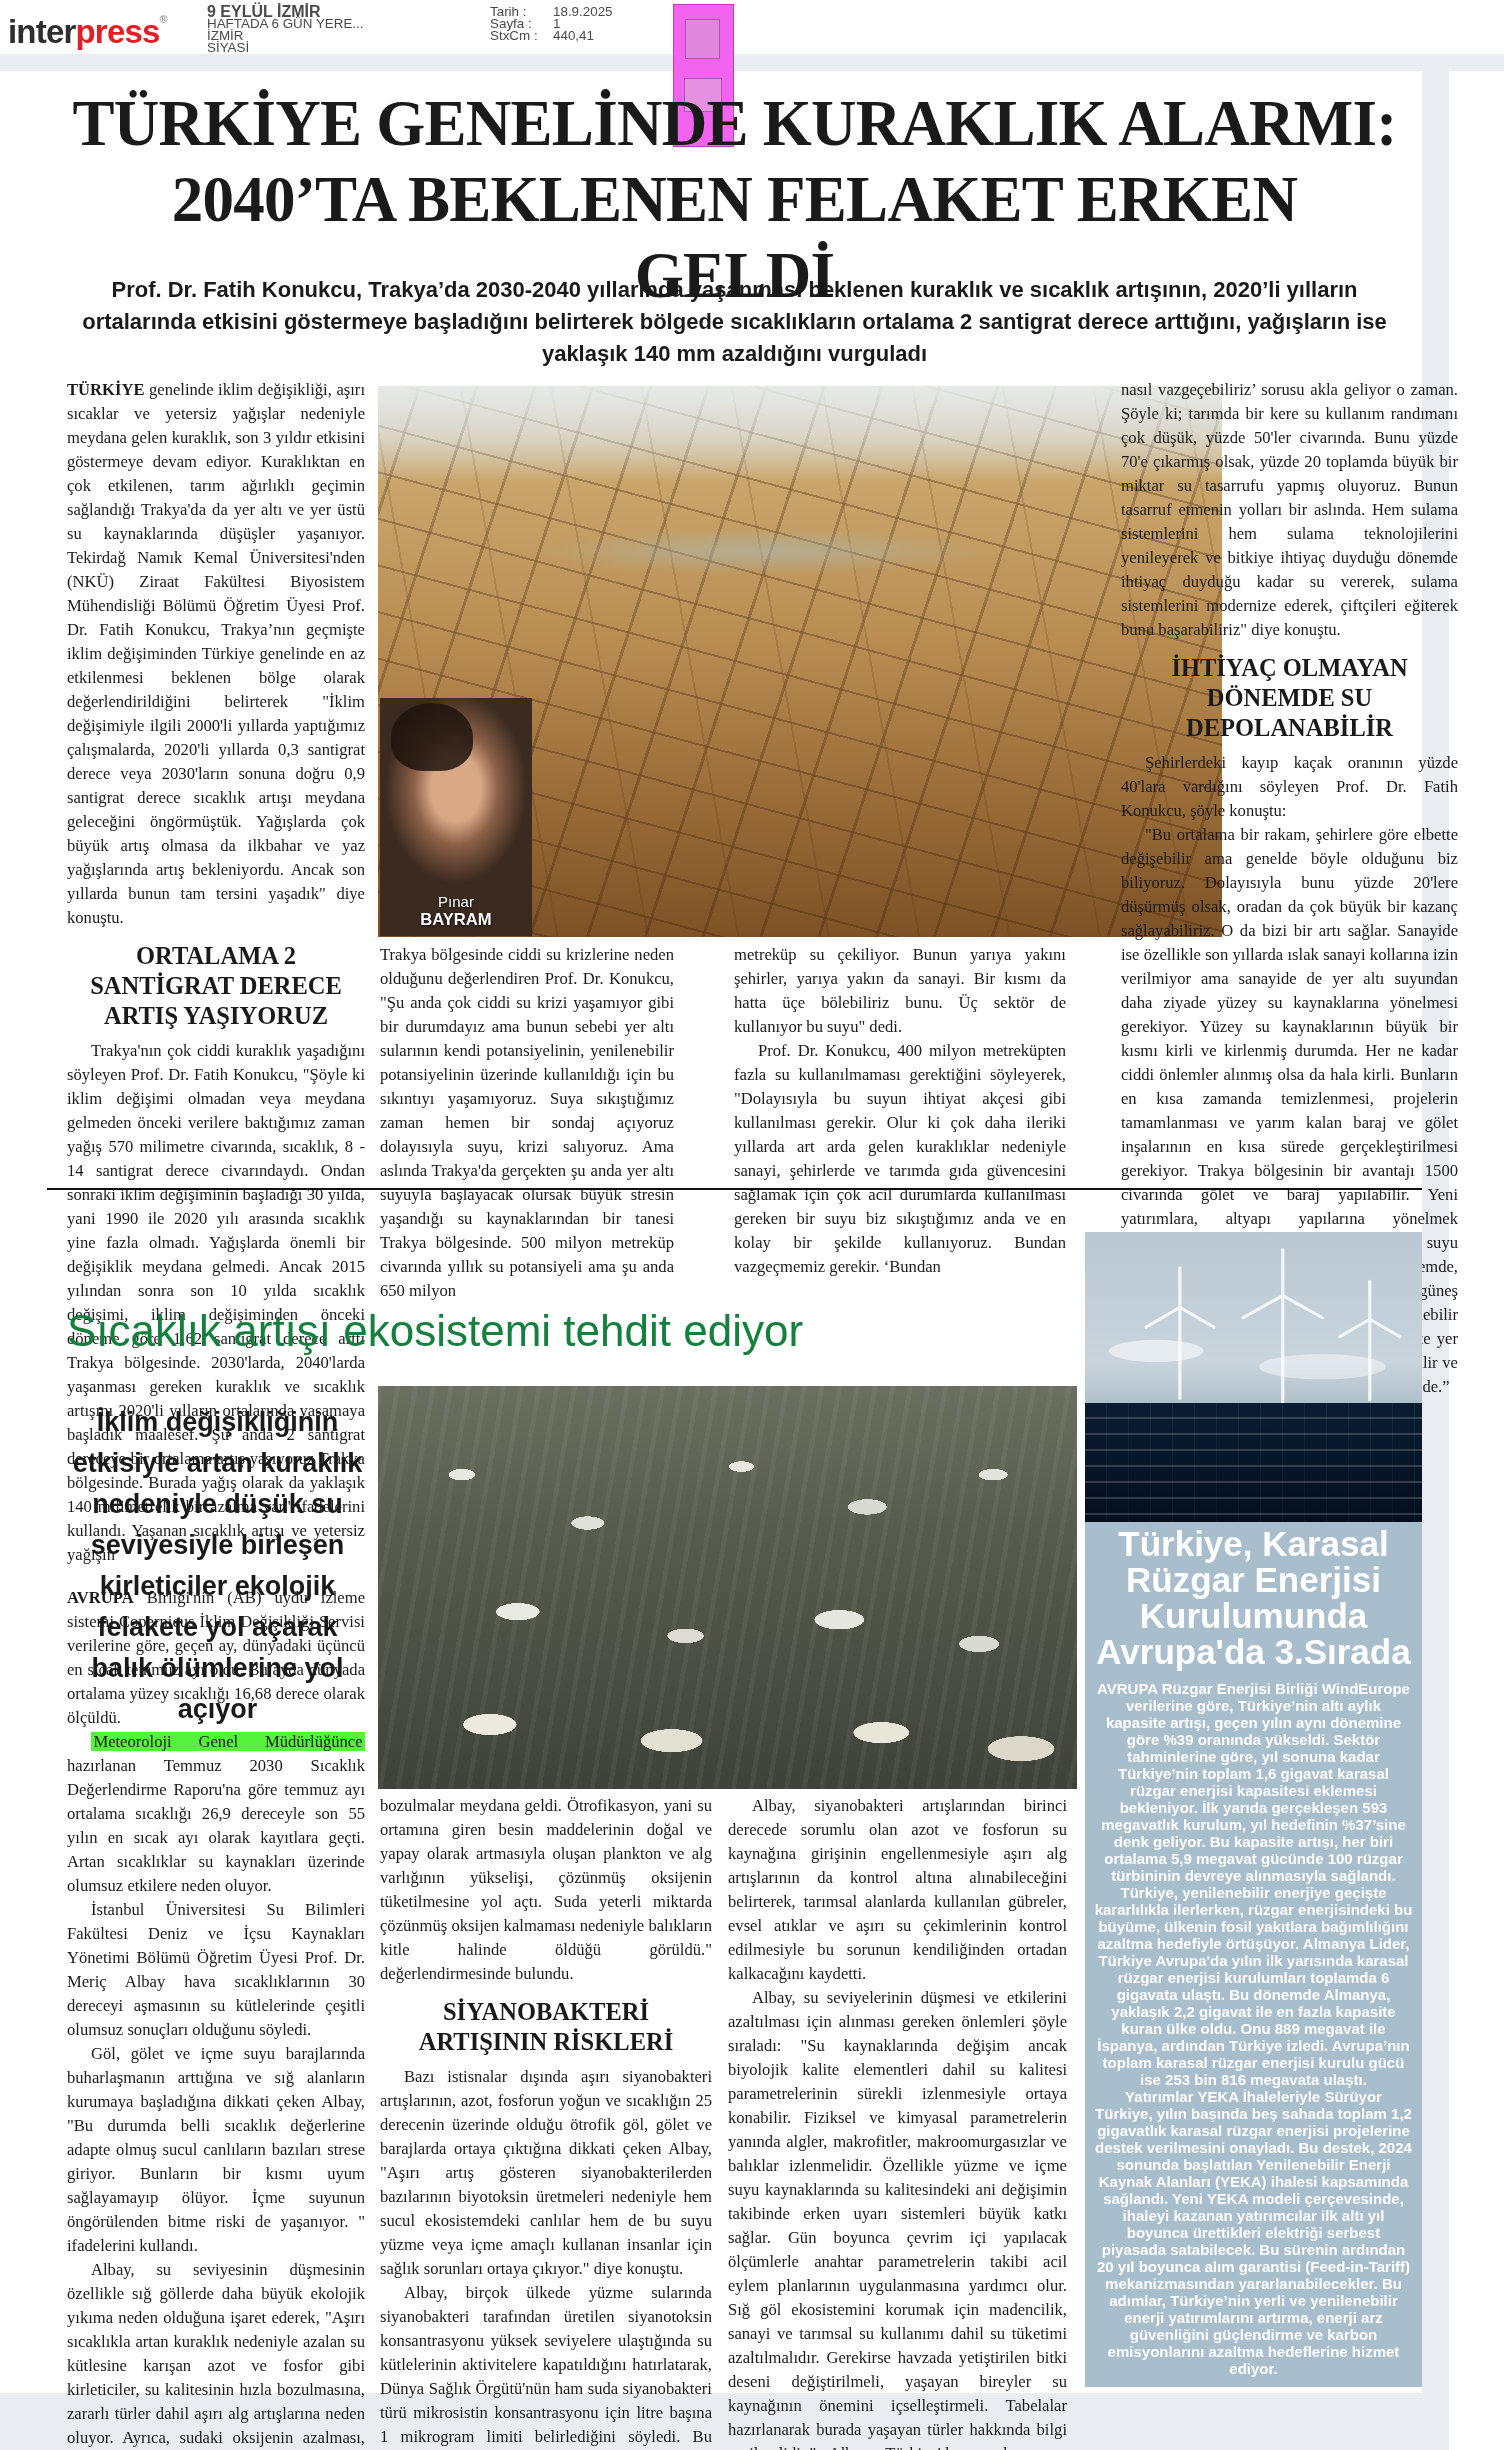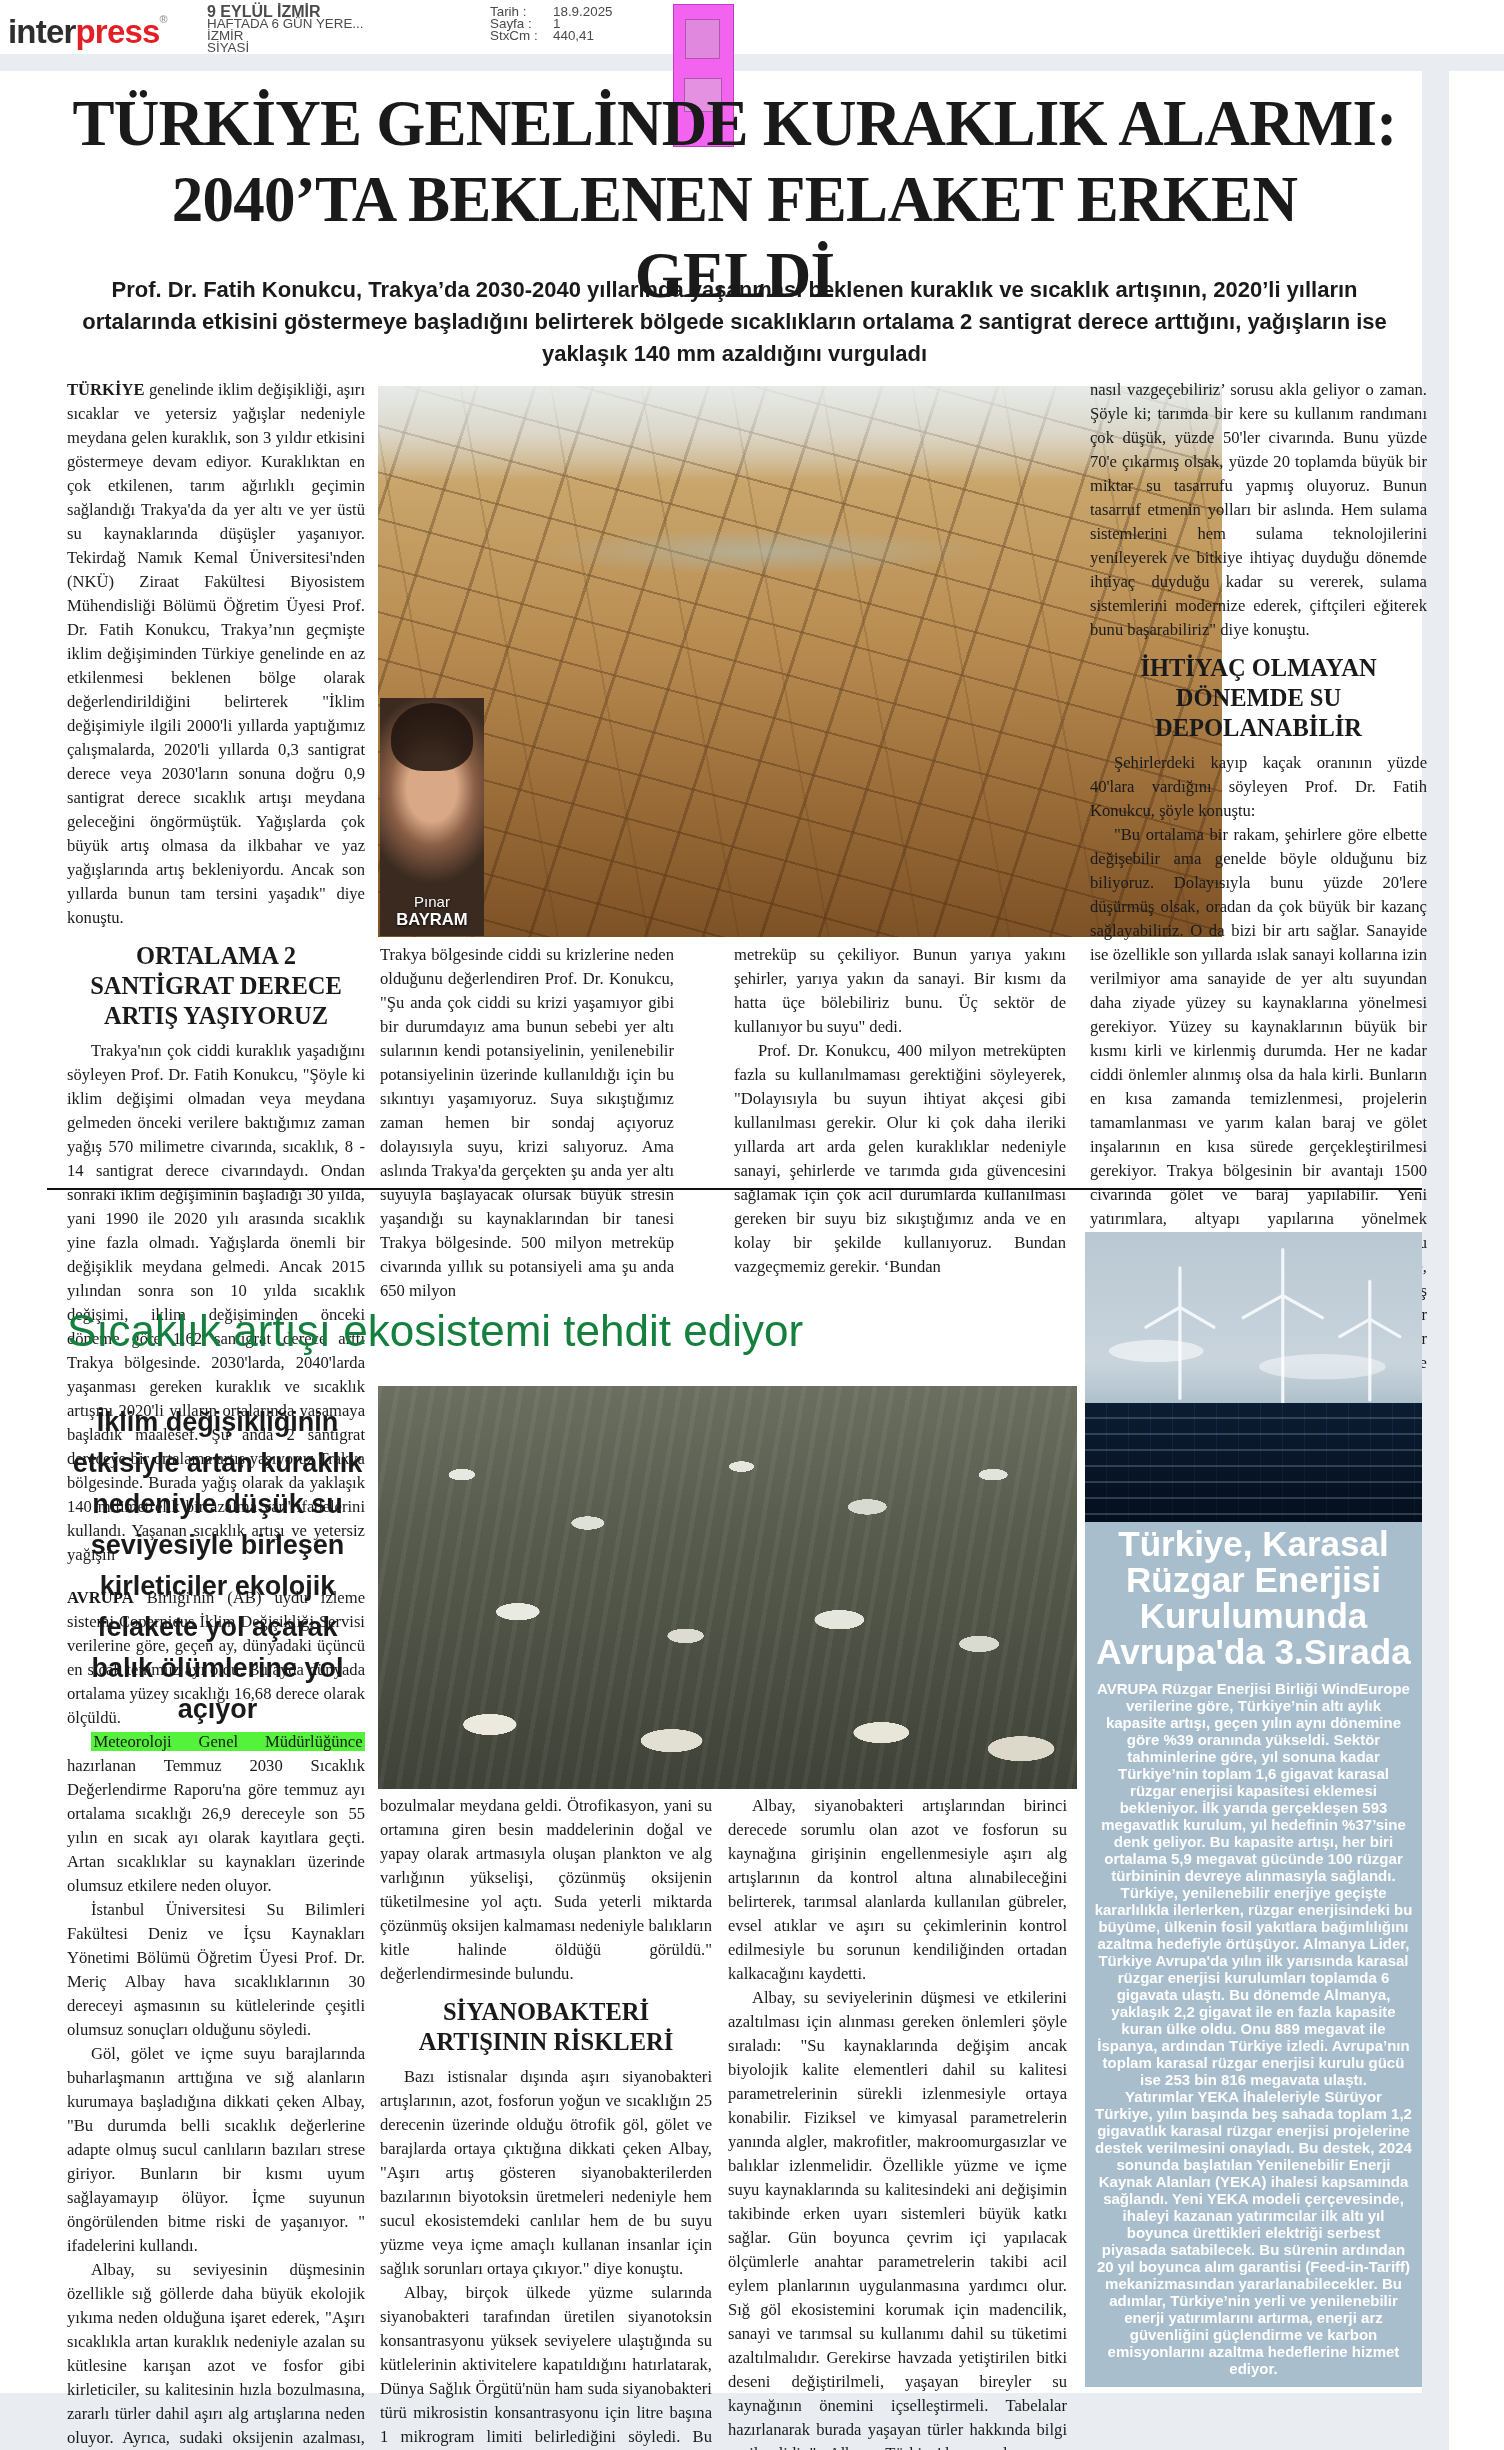--- a/index.html
+++ b/index.html
@@ -32,35 +32,35 @@
            font-family:"Liberation Sans",sans-serif;font-weight:bold;font-size:22px;line-height:32px;}
   .bodycol{font-size:16.6px;line-height:24px;text-align:justify;}
   .bodycol p{margin:0;text-indent:24px;}
   .bodycol p.noindent{text-indent:0;}
   .lead{font-weight:bold;}
   .sechead{font-weight:bold;font-size:24.5px;line-height:30px;text-align:center;
            text-indent:0 !important;margin:11px 0 8px 0 !important;}
   .c-a1c1{left:67px;top:378px;width:298px;}
   .c-a1c2{left:380px;top:943px;width:294px;}
   .c-a1c3{left:734px;top:943px;width:332px;}
-  .c-a1r {left:1090px;top:378px;width:337px;}
+  .c-a1r {left:1121px;top:378px;width:337px;}
   
   .photo1{left:378px;top:386px;width:844px;height:551px;overflow:hidden;
           background:linear-gradient(180deg,#c6c9c4 0px,#cfc4ab 47px,#c9a66c 95px,#b98d52 253px,#9a6c38 411px,#7d5226 551px);}
   .photo1 .cracks{position:absolute;inset:0;opacity:.5;background:
       repeating-linear-gradient(15deg,transparent 0 43px,rgba(64,34,12,.65) 43px 45px),
       repeating-linear-gradient(-72deg,transparent 0 52px,rgba(54,28,10,.55) 52px 55px),
       repeating-linear-gradient(80deg,transparent 0 87px,rgba(84,50,20,.35) 87px 89px);}
   .photo1 .haze{position:absolute;left:0;top:0;width:100%;height:95px;
       background:linear-gradient(180deg,rgba(235,238,235,.9),rgba(235,238,235,0));}
   .photo1 .pond{position:absolute;left:18%;top:142px;width:55%;height:47px;border-radius:50%;
       background:radial-gradient(ellipse at center,rgba(170,190,190,.55),rgba(170,190,190,0) 70%);}
   .portrait{left:380px;top:698px;width:104px;height:238px;overflow:hidden;
       background:radial-gradient(71px 95px at 50% 38%,#d9a887 0 35%,#8a5f46 60%,#3a2a20 100%),
-                 linear-gradient(180deg,#4a382c,#241a12);}
+                 linear-gradient(180deg,#4a382c,#241a12);padding-left:48px;}
   .portrait .hair{position:absolute;left:11px;top:4.7px;width:82px;height:68px;border-radius:50% 50% 40% 40%;background:rgba(30,20,14,.85);}
   .portrait .name{position:absolute;left:0;bottom:8px;width:100%;text-align:center;color:#fff;
       font-family:"Liberation Sans",sans-serif;line-height:17.4px;text-shadow:0 0.8px 2.4px rgba(0,0,0,.8);}
   .portrait .name .first{font-size:15px;display:block;}
   .portrait .name .last{font-size:16.6px;font-weight:bold;display:block;}
   .divider{left:47px;top:1188px;width:1375px;height:1.6px;background:#111;}
   
   .a2h1{left:85px;top:1218px;width:1013px;font-family:"Liberation Sans",sans-serif;
         font-size:60px;line-height:68px;letter-spacing:1.6px;}
   .a2h2{left:67px;top:1297px;width:1028px;font-family:"Liberation Sans",sans-serif;

